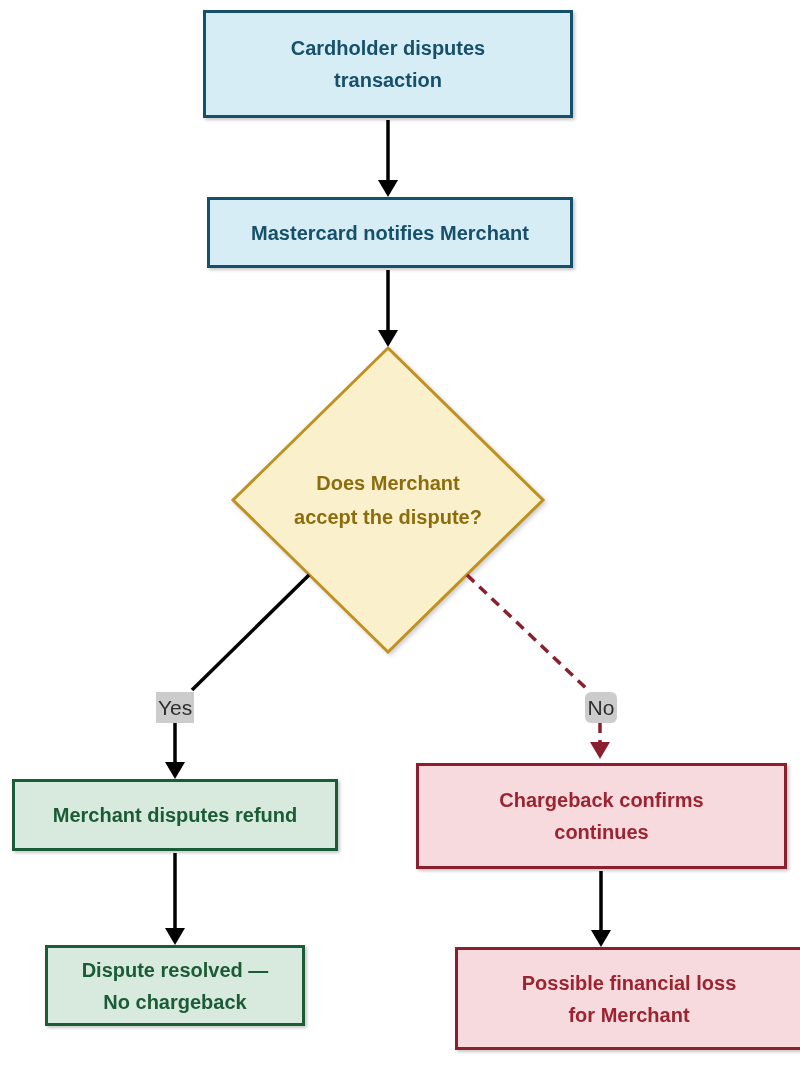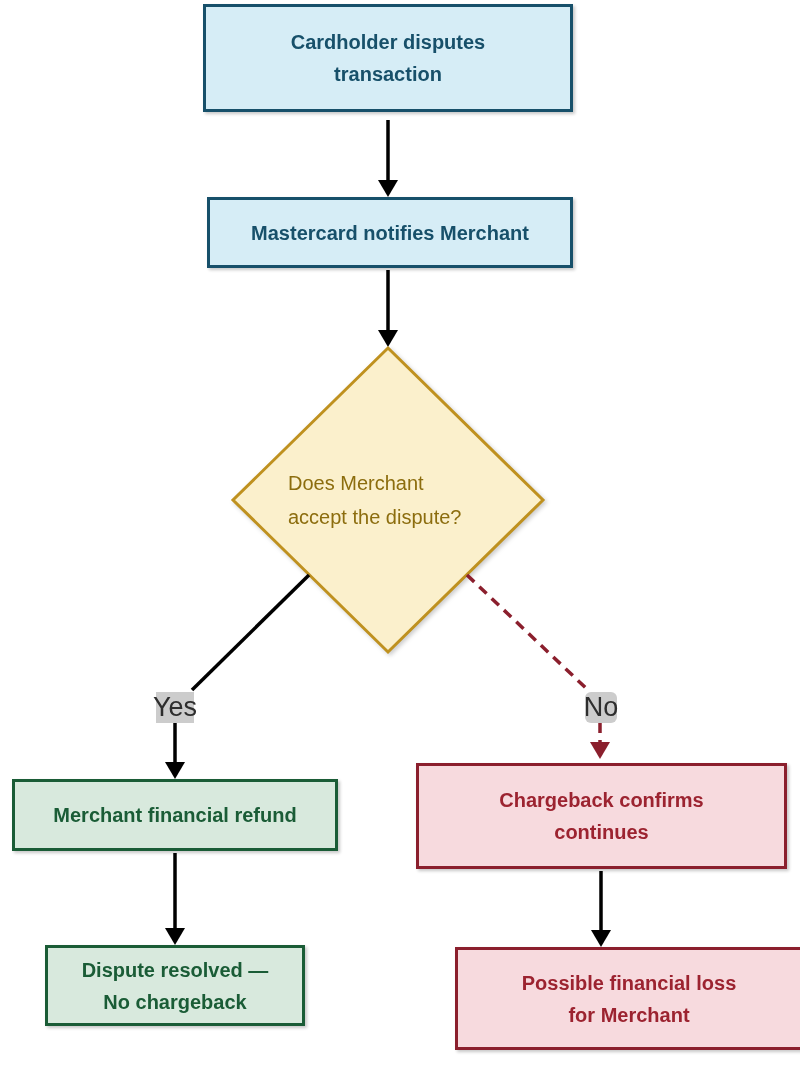--- a/index.html
+++ b/index.html
@@ -43,31 +43,31 @@
     line-height: 1.6;
     border: 3px solid;
     box-shadow: 2px 2px 3px rgba(0,0,0,0.22);
   }
   .node.blue  { background: var(--blue-fill);  border-color: var(--blue-border);  color: var(--blue-text); }
   .node.green { background: var(--green-fill); border-color: var(--green-border); color: var(--green-text); }
   .node.red   { background: var(--red-fill);   border-color: var(--red-border);   color: var(--red-text); }
 
   .node-text { display: inline-block; }
 
-  #node-cardholder { left: 203px; top: 4px;  width: 370px; height: 108px; }
+  #node-cardholder { left: 203px; top: 10px;  width: 370px; height: 108px; }
   #node-cardholder .node-text { max-width: 230px; }
 
   #node-notify     { left: 207px; top: 197px; width: 366px; height: 71px; text-align: center; }
 
   #diamond-label {
     position: absolute;
     left: 278px; top: 440px; width: 220px; height: 120px;
     display: flex; align-items: center; justify-content: center;
-    text-align: left;
-    font-weight: normal; font-size: 20px; line-height: 1.7;
+    text-align: center;
+    font-weight: bold; font-size: 20px; line-height: 1.7;
     color: var(--yellow-text);
   }
   #diamond-label .node-text { max-width: 200px; }
 
   #node-refund     { left: 12px;  top: 779px; width: 326px; height: 72px; }
 
   #node-resolved   { left: 45px;  top: 945px; width: 260px; height: 81px; }
   #node-resolved .node-text { max-width: 200px; }
 
   #node-chargeback { left: 416px; top: 763px; width: 371px; height: 106px; }
@@ -75,21 +75,21 @@
 
   #node-loss       { left: 455px; top: 947px; width: 348px; height: 103px; }
   #node-loss .node-text { max-width: 245px; }
 
   .edge-label {
     position: absolute;
     box-sizing: border-box;
     display: flex; align-items: center; justify-content: center;
     background: var(--label-fill);
     color: var(--label-text);
-    font-size: 27px;
+    font-size: 21px;
     font-weight: normal;
     padding: 0 2px;
   }
   #edge-label-yes { left: 156px; top: 692px; width: 38px; height: 31px; }
   #edge-label-no  { left: 585px; top: 692px; width: 32px; height: 31px; border-radius: 6px; }
 </style>
 </head>
 <body>
 
 <div class="canvas">
@@ -129,21 +129,21 @@
 
   <div id="diamond-label">
     <span class="node-text">Does Merchant accept the dispute?</span>
   </div>
 
   <div class="edge-label" id="edge-label-yes">Yes</div>
 
   <div class="edge-label" id="edge-label-no">No</div>
 
   <div class="node green" id="node-refund">
-    <span class="node-text">Merchant financial refund</span>
+    <span class="node-text">Merchant disputes refund</span>
   </div>
 
   <div class="node green" id="node-resolved">
     <span class="node-text">Dispute resolved — No chargeback</span>
   </div>
 
   <div class="node red" id="node-chargeback">
     <span class="node-text">Chargeback confirms continues</span>
   </div>
 

